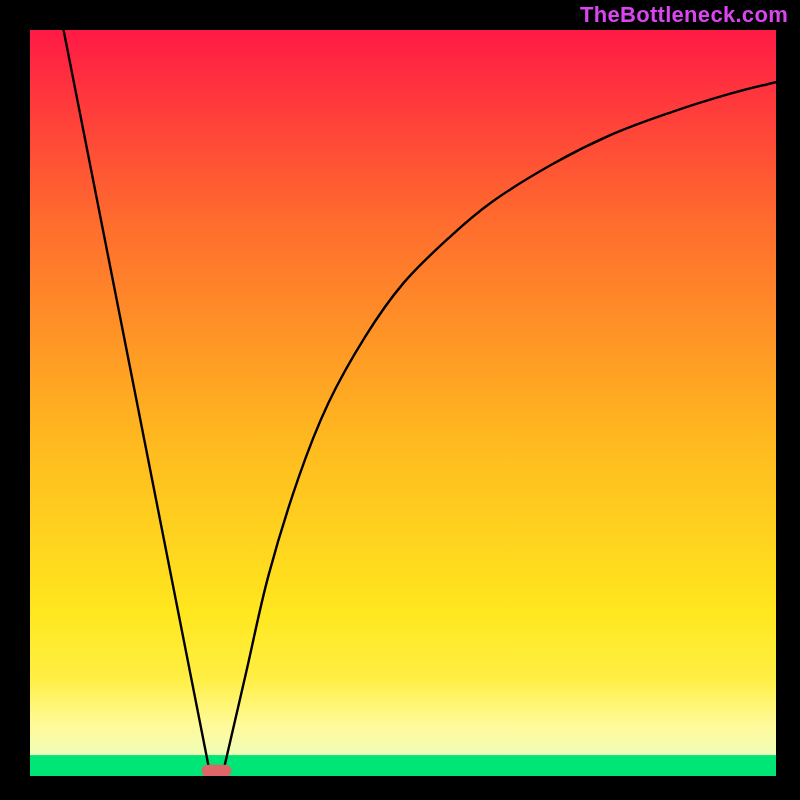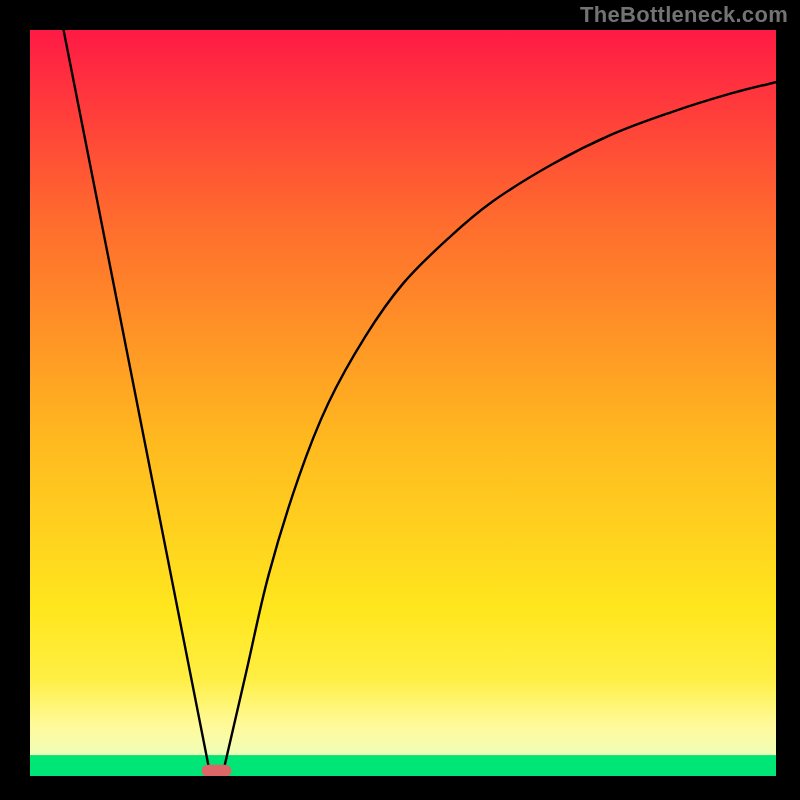--- a/index.html
+++ b/index.html
@@ -14,21 +14,21 @@
   .outer {
     position: relative;
     width: 800px;
     height: 800px;
     background: #000;
   }
   .watermark {
     position: absolute;
     top: 2px;
     right: 12px;
-    color: #737373;
+    color: #d946ef;
     font-size: 22px;
     font-weight: 600;
     letter-spacing: 0.3px;
     z-index: 10;
   }
   .plot-area {
     position: absolute;
     left: 30px;
     top: 30px;
     width: 746px;

